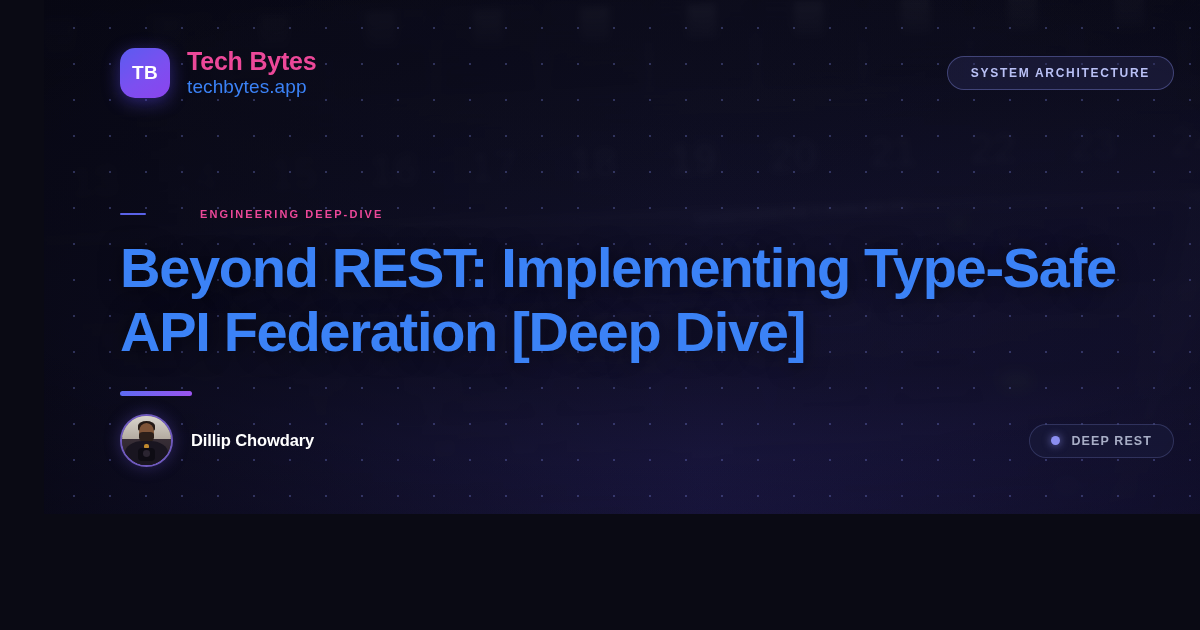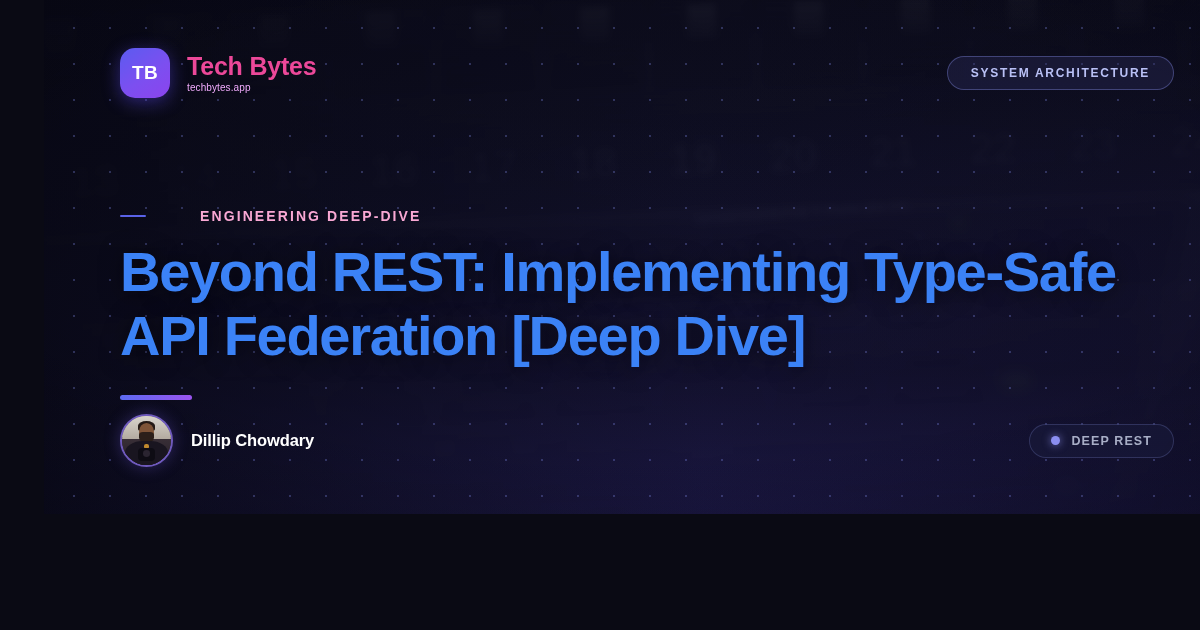--- a/index.html
+++ b/index.html
@@ -264,22 +264,22 @@
   }
   .brand-text { display: flex; flex-direction: column; gap: 2px; }
   .brand-name {
     color: #ec4899;
     font-size: 25px;
     font-weight: 700;
     letter-spacing: -.2px;
     line-height: 1.05;
   }
   .brand-url {
-    color: #f0abfc;
-    font-size: 10px;
+    color: #3b82f6;
+    font-size: 19px;
     font-weight: 400;
     letter-spacing: .1px;
   }
 
   .topic-badge {
     display: inline-flex;
     align-items: center;
     height: 34px;
     padding: 0 23px;
     border-radius: 999px;
@@ -303,22 +303,22 @@
     align-items: center;
     gap: 14px;
     margin-bottom: 16px;
   }
   .kicker-dash {
     width: 26px; height: 2px;
     background: #5a62e8;
     border-radius: 2px;
   }
   .kicker-text {
-    color: #f9a8d4;
-    font-size: 14px;
+    color: #ec4899;
+    font-size: 11px;
     font-weight: 700;
     letter-spacing: 2.1px;
     padding-left: 40px;
   }
   .headline {
     color: #3b82f6;
     font-size: 56px;
     font-weight: 700;
     line-height: 1.14;
     letter-spacing: -1.3px;

